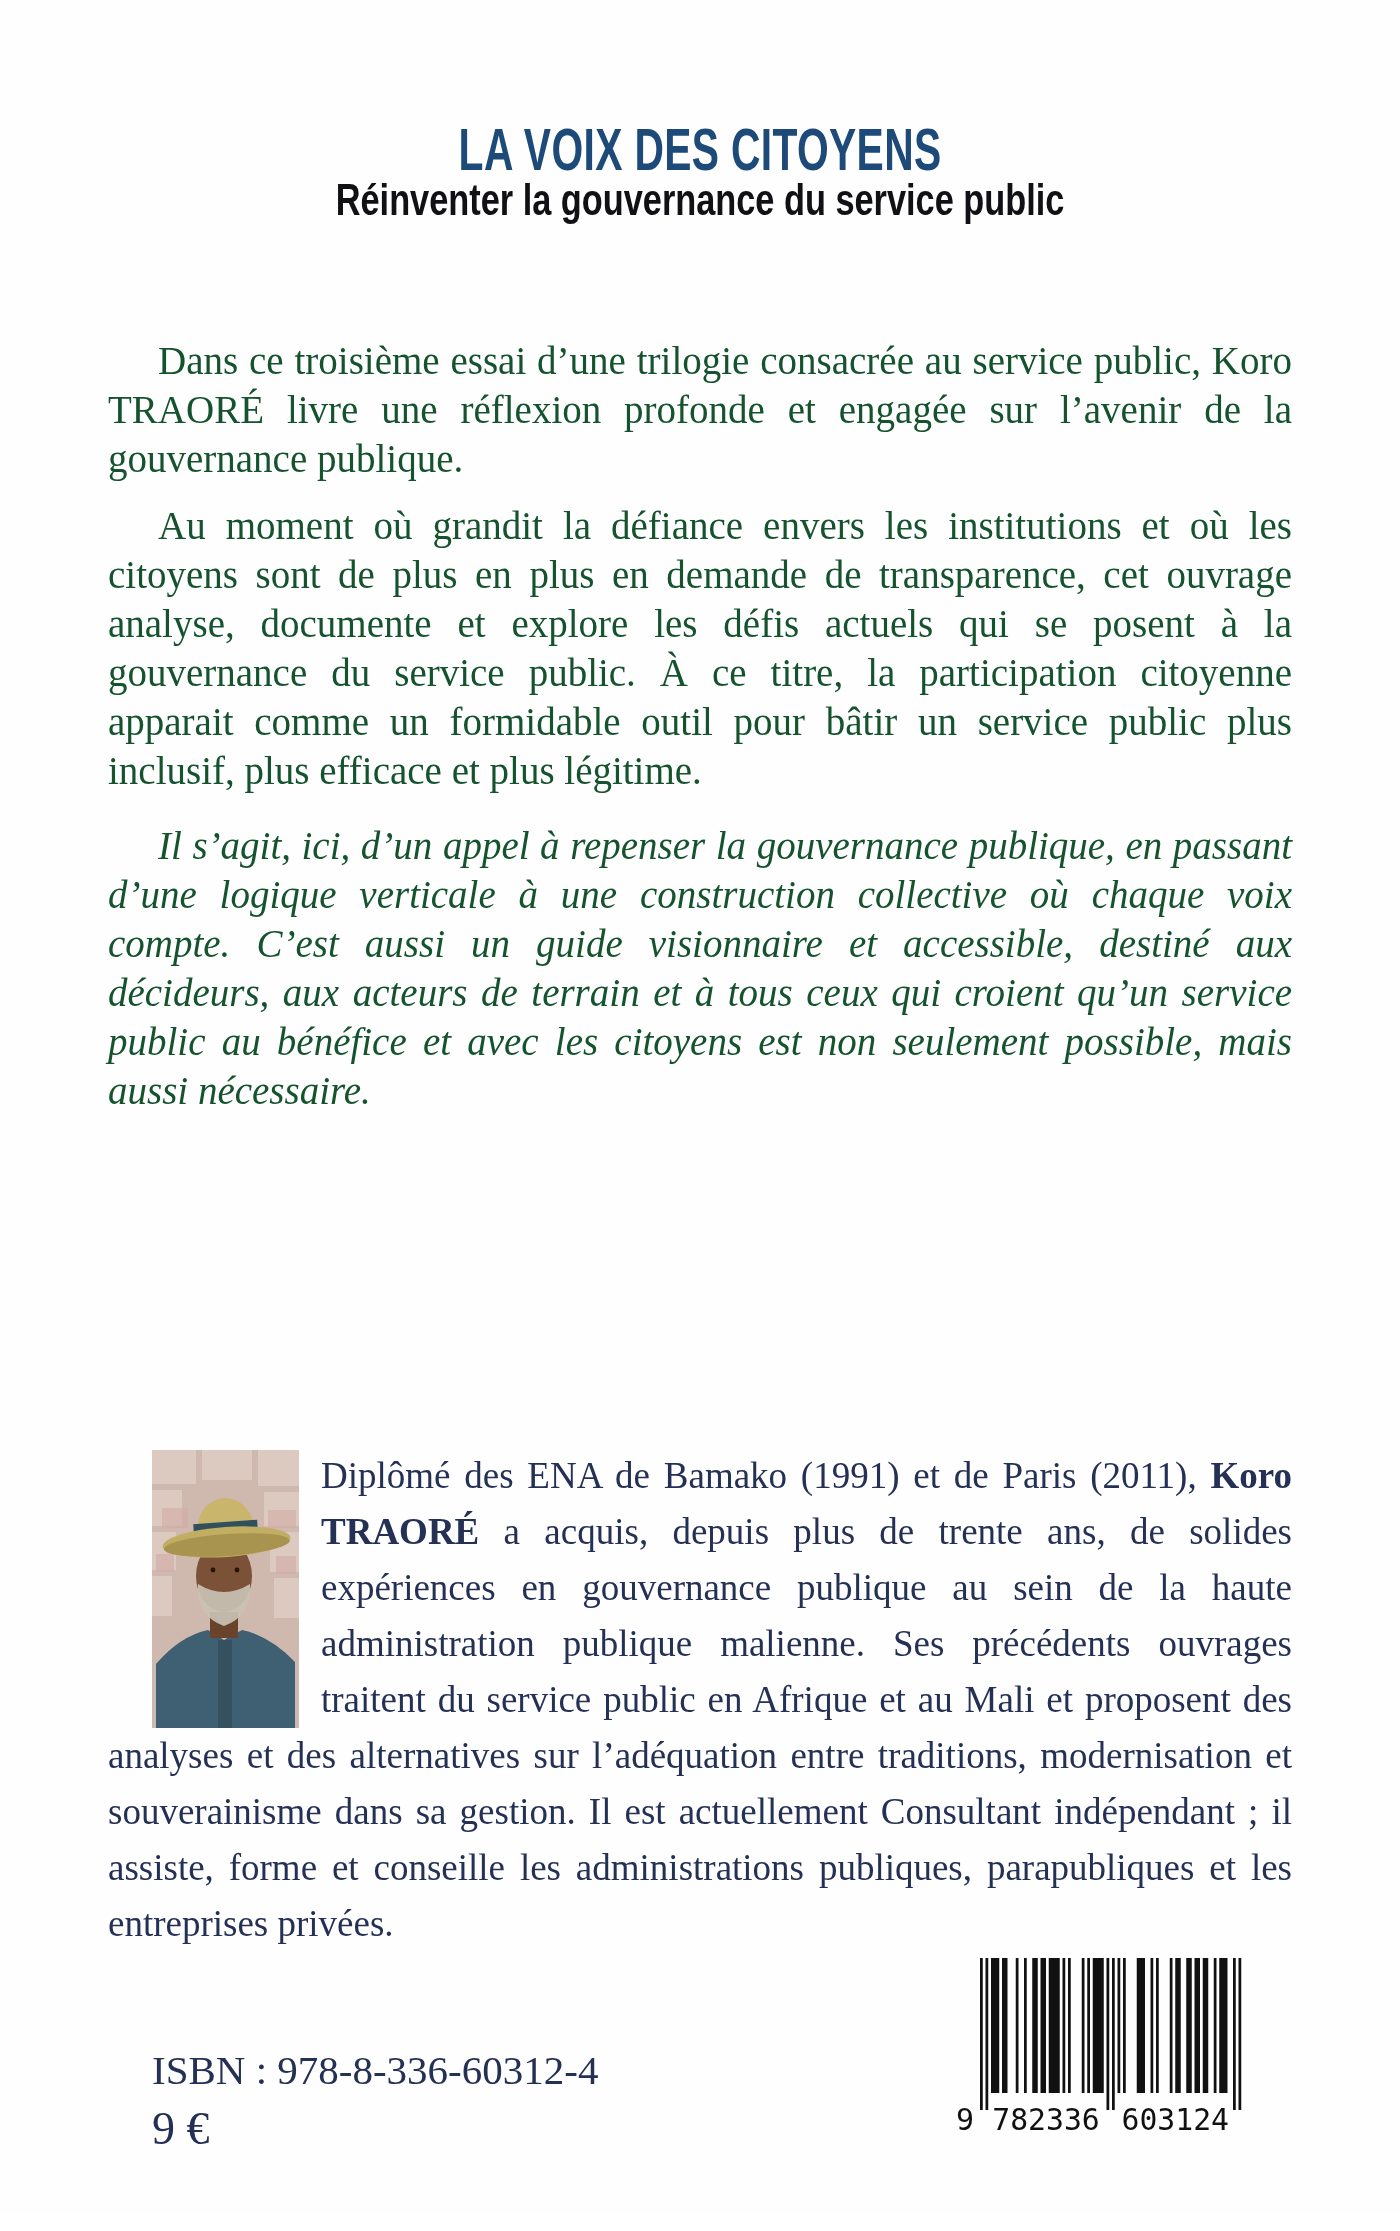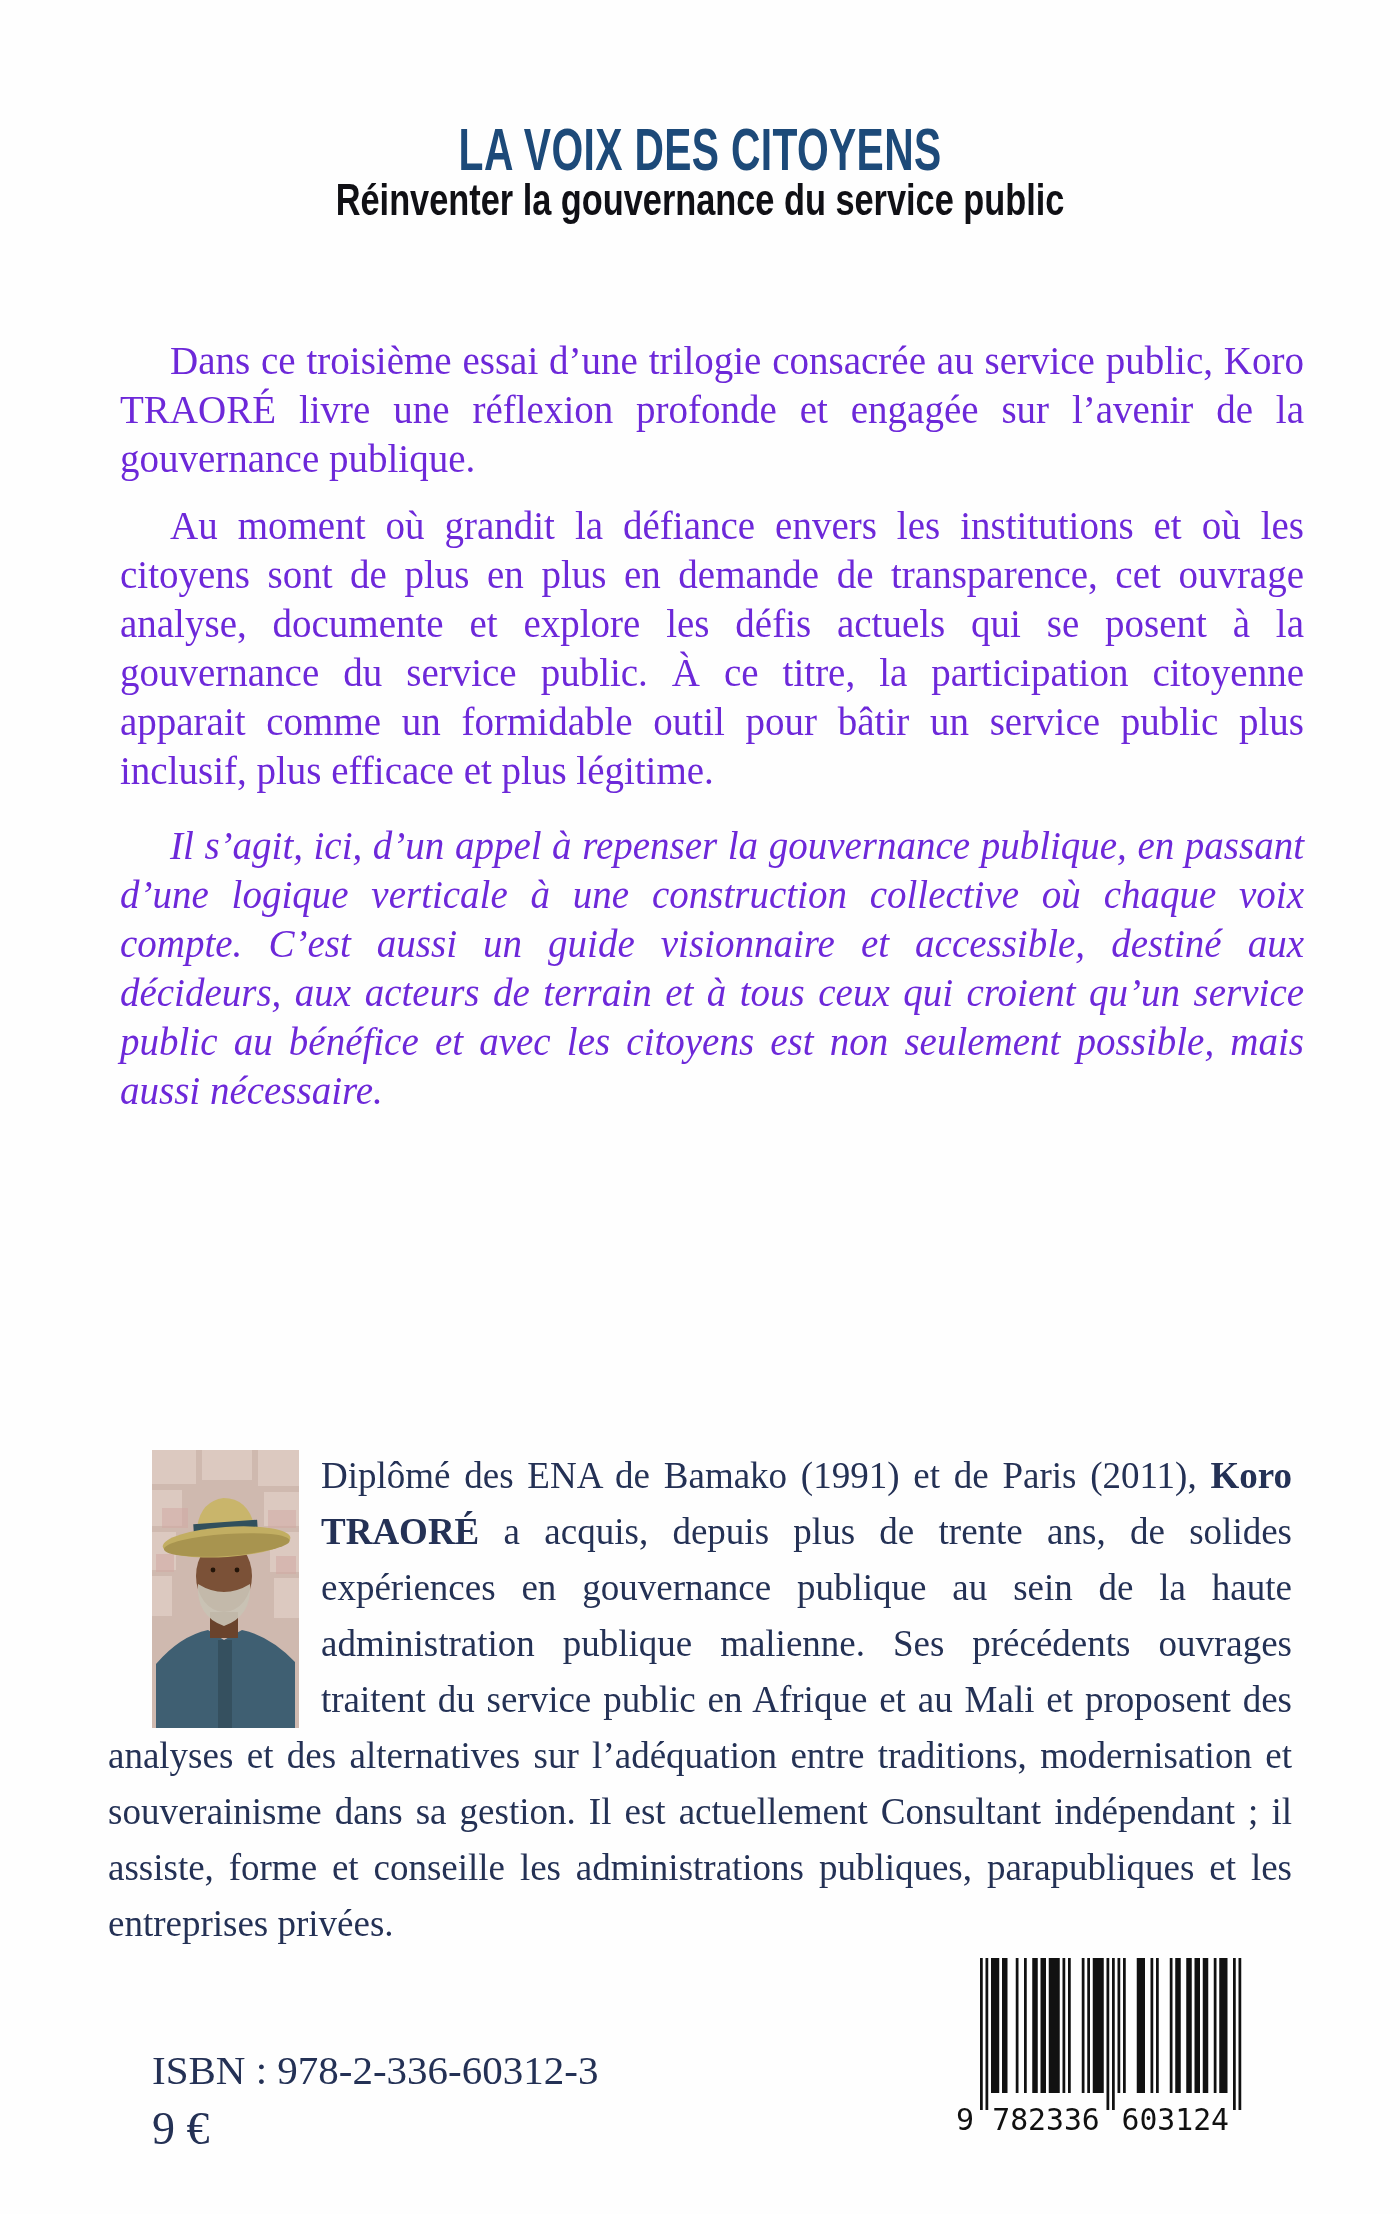--- a/index.html
+++ b/index.html
@@ -33,23 +33,22 @@
     line-height:1.05;
     color:#101015;
     transform:scaleX(0.78);
     transform-origin:center;
     white-space:nowrap;
   }
   
   .synopsis{
     position:absolute;top:336px;left:108px;width:1184px;
     font-size:39px;line-height:49px;
-    color:#6d28d9;
+    color:#14532d;
     text-align:justify;
-    margin-left:12px;
   }
   .synopsis p{margin:0;text-indent:50px;}
   .synopsis p + p{margin-top:18px;}
   .synopsis p:nth-child(3){margin-top:26px;font-style:italic;}
   
   .bio{
     position:absolute;top:1448px;left:108px;width:1184px;
     font-size:37px;line-height:56px;
     color:#243155;
     text-align:justify;
@@ -125,21 +124,21 @@
       <g transform="rotate(-4 74 84)">
         <path d="M44,88 Q46,50 74,48 Q102,50 104,88 Z" fill="#c9b56b"></path>
         <rect x="42" y="72" width="64" height="16" fill="#31505c"></rect>
         <ellipse cx="74" cy="92" rx="64" ry="15" fill="#c2ae62"></ellipse>
         <ellipse cx="74" cy="95" rx="63" ry="11" fill="#a8944f"></ellipse>
       </g>
     </svg>
     <span>Diplômé des ENA de Bamako (1991) et de Paris (2011), </span><span class="author-name">Koro TRAORÉ</span><span> a acquis, depuis plus de trente ans, de solides expériences en gouvernance publique au sein de la haute administration publique malienne. Ses précédents ouvrages traitent du service public en Afrique et au Mali et proposent des analyses et des alternatives sur l’adéquation entre traditions, modernisation et souverainisme dans sa gestion. Il est actuellement Consultant indépendant ; il assiste, forme et conseille les administrations publiques, parapubliques et les entreprises privées.</span>
   </div>
 
-  <div class="isbn">ISBN : 978-2-336-60312-3</div>
+  <div class="isbn">ISBN : 978-8-336-60312-4</div>
   <div class="price">9 €</div>
 
   <svg id="bc" class="barcode" width="300" height="176" viewBox="0 0 300 176" xmlns="http://www.w3.org/2000/svg">
       <rect x="30.00" y="0" width="2.75" height="152" fill="#111111"></rect>
       <rect x="35.50" y="0" width="2.75" height="152" fill="#111111"></rect>
       <rect x="41.00" y="0" width="8.25" height="135" fill="#111111"></rect>
       <rect x="52.00" y="0" width="5.50" height="135" fill="#111111"></rect>
       <rect x="65.75" y="0" width="2.75" height="135" fill="#111111"></rect>
       <rect x="74.00" y="0" width="2.75" height="135" fill="#111111"></rect>
       <rect x="82.25" y="0" width="5.50" height="135" fill="#111111"></rect>

